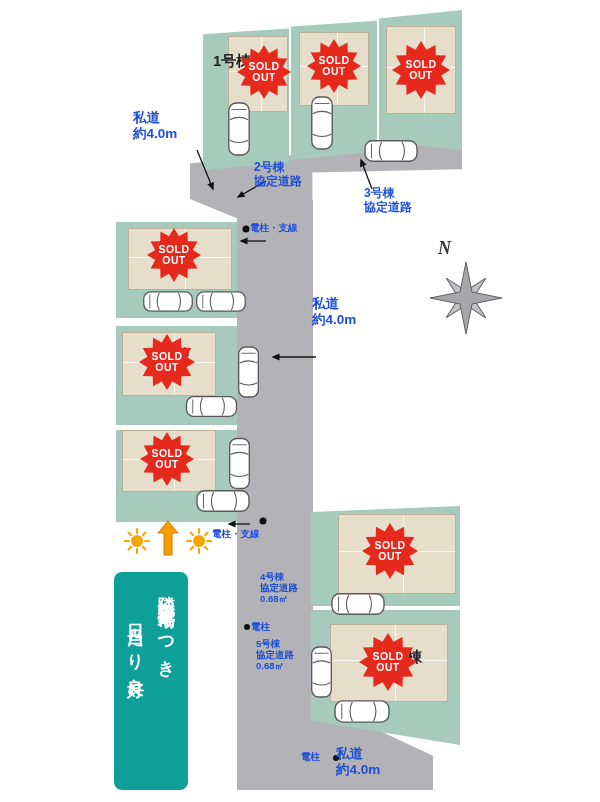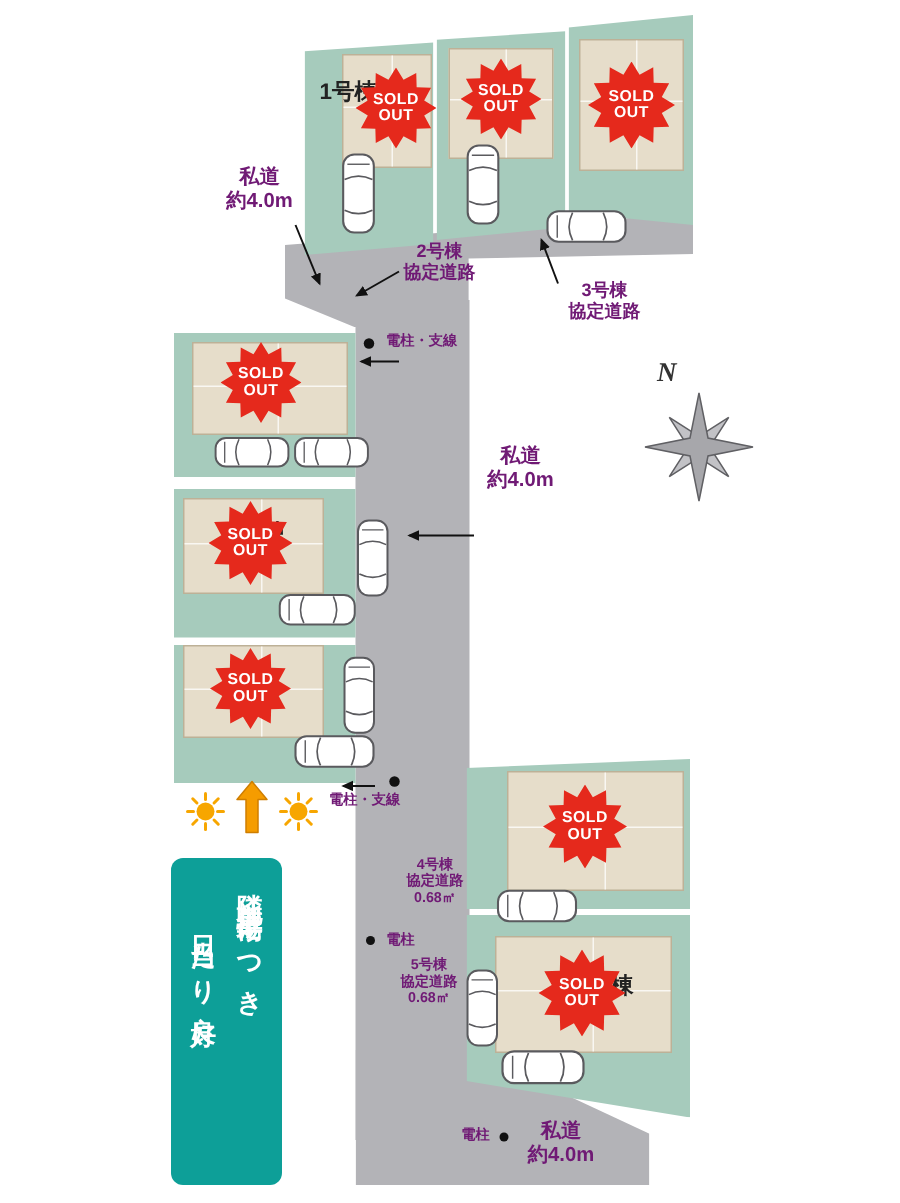--- a/index.html
+++ b/index.html
@@ -11,21 +11,21 @@
   .house{background:var(--c-house,#e6ddca);border:1px solid #bdb197;box-sizing:border-box;z-index:3;}
   .house::before{content:"";position:absolute;left:0;right:0;top:46%;height:1px;background:rgba(255,255,255,.75);}
   .house::after{content:"";position:absolute;top:0;bottom:0;left:55%;width:1px;background:rgba(255,255,255,.75);}
   .lotlabel{z-index:4;font-size:15px;font-weight:600;color:#222;white-space:nowrap;}
   .car{z-index:5;}
   .car svg{display:block;width:100%;height:100%;}
   .badge{z-index:6;background:var(--c-badge,#e5291c);color:#fff;display:flex;flex-direction:column;
          align-items:center;justify-content:center;text-align:center;font-weight:bold;
          font-size:10.5px;line-height:11px;letter-spacing:.4px;
          clip-path:polygon(100% 50%,84.8% 59.3%,93.3% 75%,75.5% 75.5%,75% 93.3%,59.3% 84.8%,50% 100%,40.7% 84.8%,25% 93.3%,24.5% 75.5%,6.7% 75%,15.2% 59.3%,0% 50%,15.2% 40.7%,6.7% 25%,24.5% 24.5%,25% 6.7%,40.7% 15.2%,50% 0%,59.3% 15.2%,75% 6.7%,75.5% 24.5%,93.3% 25%,84.8% 40.7%);}
-  .lbl{z-index:10;color:#701a75;text-align:center;line-height:1.18;}
+  .lbl{z-index:10;color:#1d4ed8;text-align:left;line-height:1.18;}
   .lbl span{display:block;}
   .lbl.big{font-size:13.5px;font-weight:600;}
   .lbl.med{font-size:12px;font-weight:600;}
   .lbl.small{font-size:9.5px;font-weight:600;}
   .overlay{z-index:9;pointer-events:none;}
   .compass{z-index:7;}
   .compass .n{position:absolute;left:14px;top:0;font-family:"Liberation Serif","DejaVu Serif",serif;
               font-style:italic;font-weight:bold;font-size:18px;color:#333;}
   .icon{z-index:10;}
   .banner{z-index:12;background:var(--c-banner,#0d9f98);border-radius:8px;}

